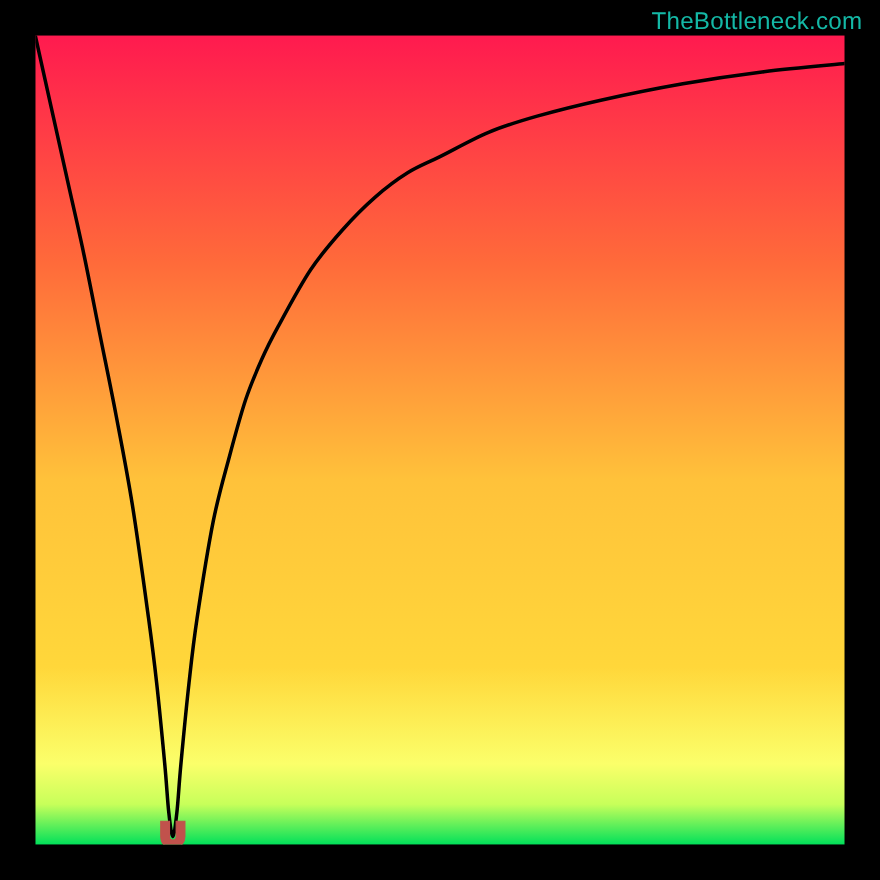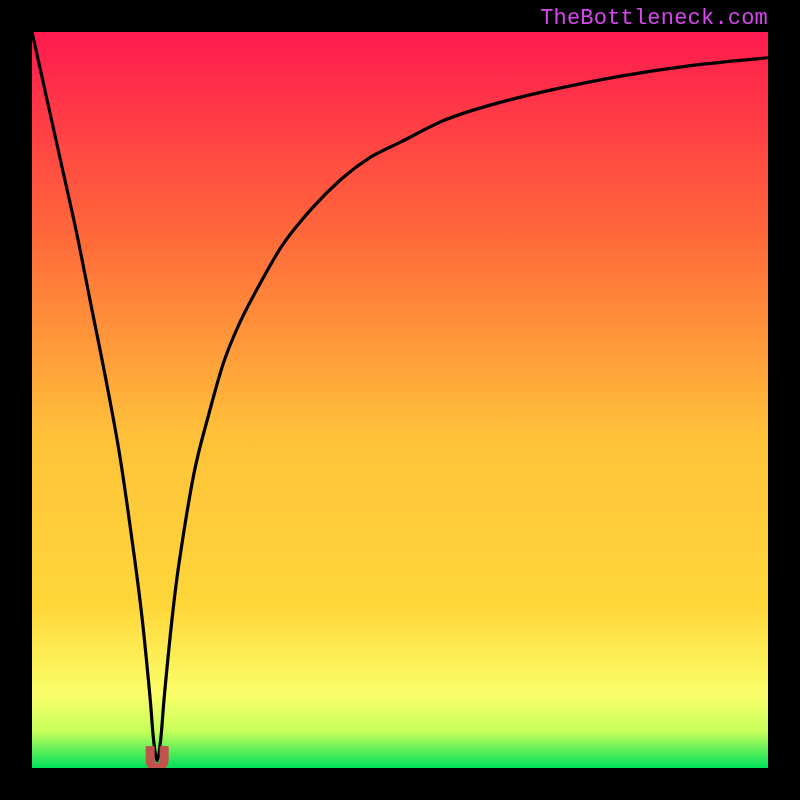--- a/index.html
+++ b/index.html
@@ -21,26 +21,26 @@
     position: absolute;
     left: 32px;
     top: 32px;
     width: 736px;
     height: 736px;
     overflow: hidden;
   }
   .watermark {
     position: absolute;
     top: 6px;
-    right: 32px;
+    right: 16px;
     font-size: 22px;
     font-weight: 500;
-    color: #d946ef;
+    color: #14b8a6;
     letter-spacing: 0.2px;
-    font-family: Liberation Mono, monospace;
+    font-family: Liberation Sans, sans-serif;
   }
   svg { display: block; }
 </style>
 </head>
 <body>
 
 <div class="frame">
 
   <div class="plot-area">
     <svg id="chart-svg" width="736" height="736" viewBox="0 0 736 736">

